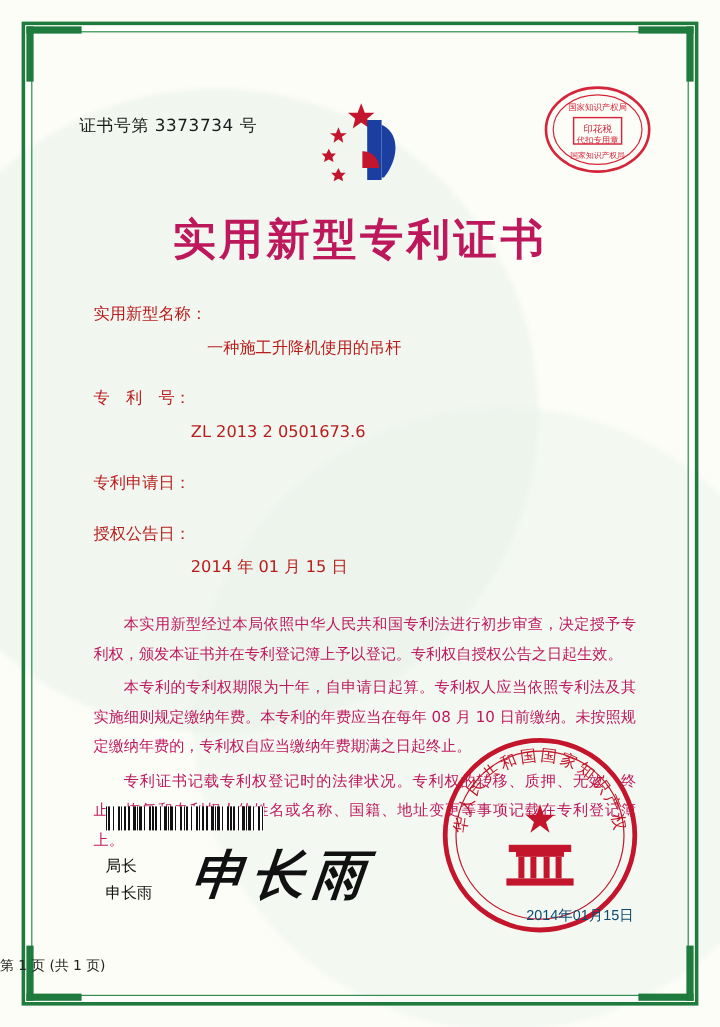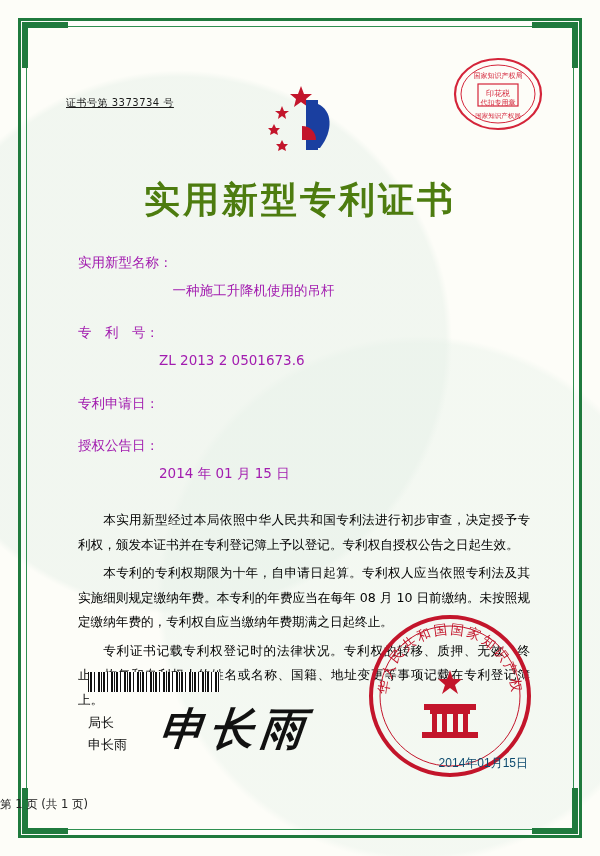--- a/index.html
+++ b/index.html
@@ -46,54 +46,53 @@
       linear-gradient(#000 0 0) content-box,
       linear-gradient(#000 0 0);
     -webkit-mask-composite:xor;
     mask-composite:exclude;
     opacity:.55;
     pointer-events:none;
   }
   
   .cert-number{
     position:absolute;left:66px;top:96px;
-    font-size:10px;color:#1a1a1a;letter-spacing:.5px;
-    font-family:"DejaVu Sans", sans-serif;
-    text-decoration:underline;
+    font-size:14px;color:#1a1a1a;letter-spacing:.5px;
+    font-family:"DejaVu Sans", sans-serif;
   }
   .emblem{
     position:absolute;left:258px;top:78px;width:86px;height:86px;
   }
   .seal-top{
-    position:absolute;right:56px;top:48px;width:92px;height:92px;
+    position:absolute;right:56px;top:62px;width:92px;height:92px;
   }
   .title{
     position:absolute;left:0;right:0;top:176px;
     text-align:center;
     font-size:36px;font-weight:bold;letter-spacing:3px;
-    color:#4d7c0f;
+    color:#be185d;
     font-family:"DejaVu Sans", sans-serif;
   }
   
   .fields{
     position:absolute;left:78px;top:252px;right:70px;
   }
   .field{
     display:flex;align-items:flex-start;
     margin-bottom:22px;
-    font-size:13.5px;color:#a21caf;
+    font-size:13.5px;color:#b91c1c;
     font-family:"DejaVu Sans", sans-serif;
     line-height:1.5;
   }
   .field .lbl{white-space:pre;}
   .field .val{margin-left:0;margin-top:28px;}
   
   .body-text{
     position:absolute;left:78px;right:70px;top:508px;
-    font-size:12.6px;line-height:1.95;color:#000000;text-align:justify;
+    font-size:12.6px;line-height:1.95;color:#be185d;text-align:justify;
     font-family:"DejaVu Sans", sans-serif;
   }
   .body-text p{margin:0 0 4px 0;text-indent:2em;}
   
   .barcode{
     position:absolute;left:88px;top:672px;width:132px;height:20px;
     background:repeating-linear-gradient(90deg,
       #111 0 1px,#fff 1px 2px,#111 2px 4px,#fff 4px 6px,
       #111 6px 7px,#fff 7px 10px,#111 10px 12px,#fff 12px 13px);
   }

